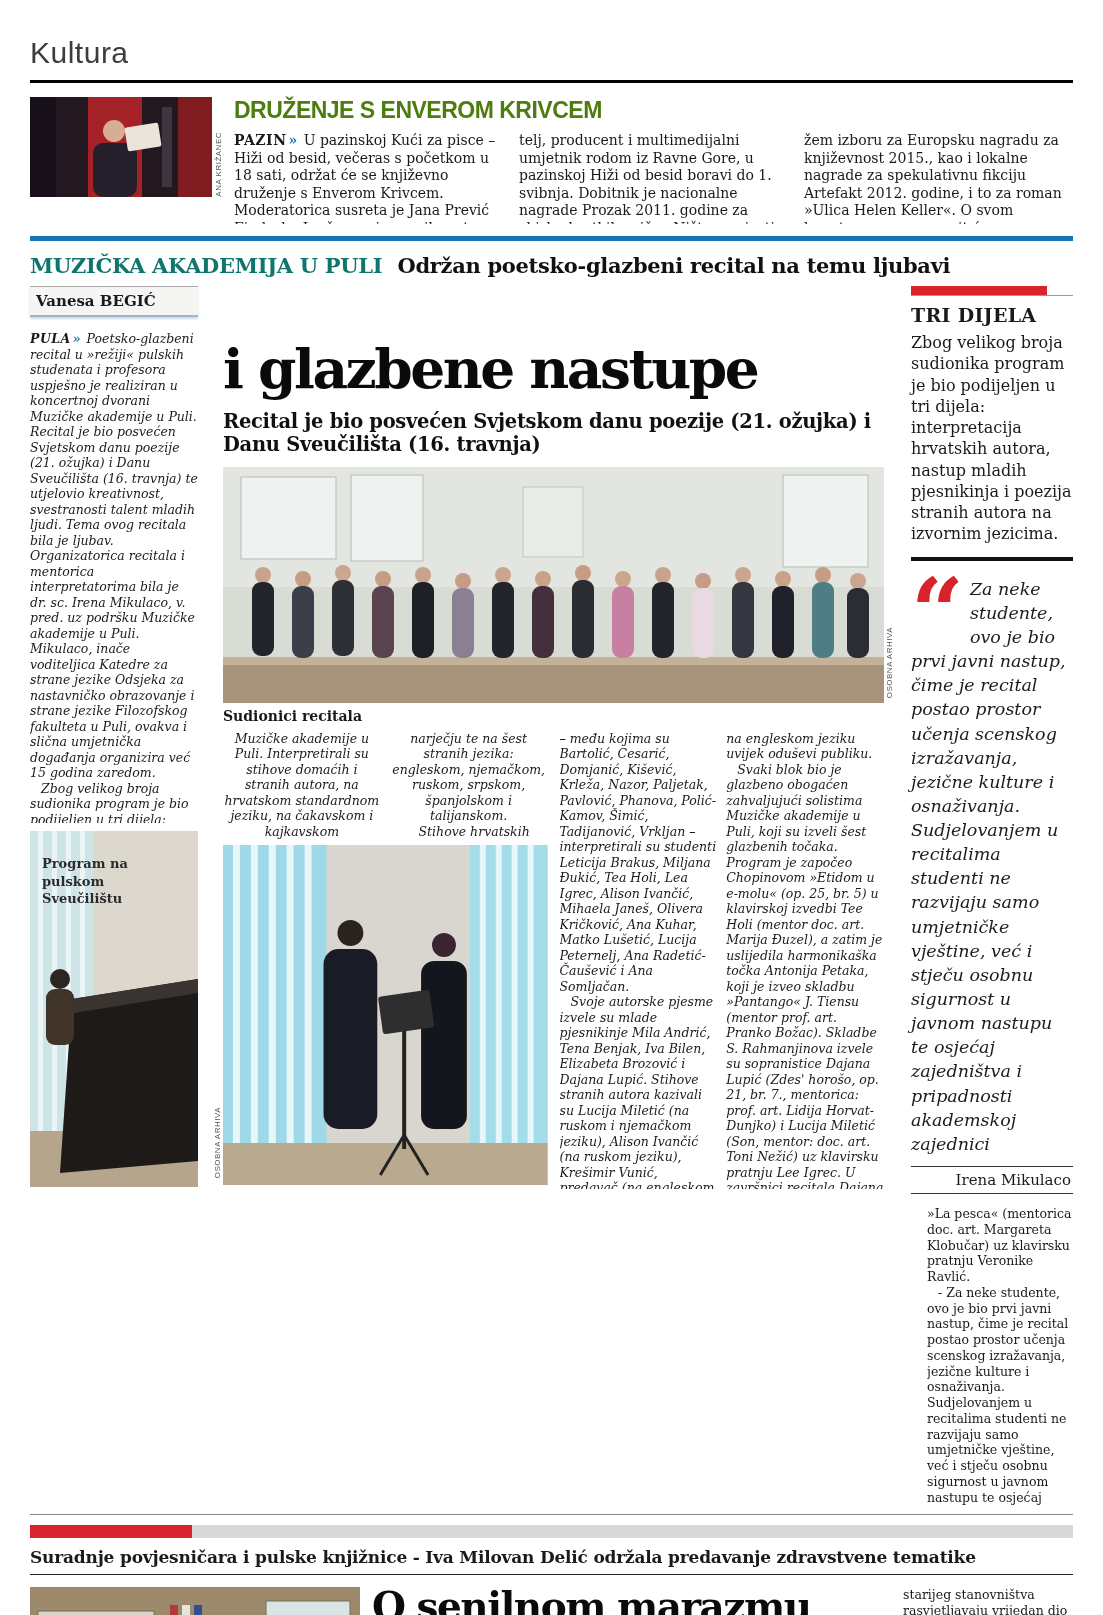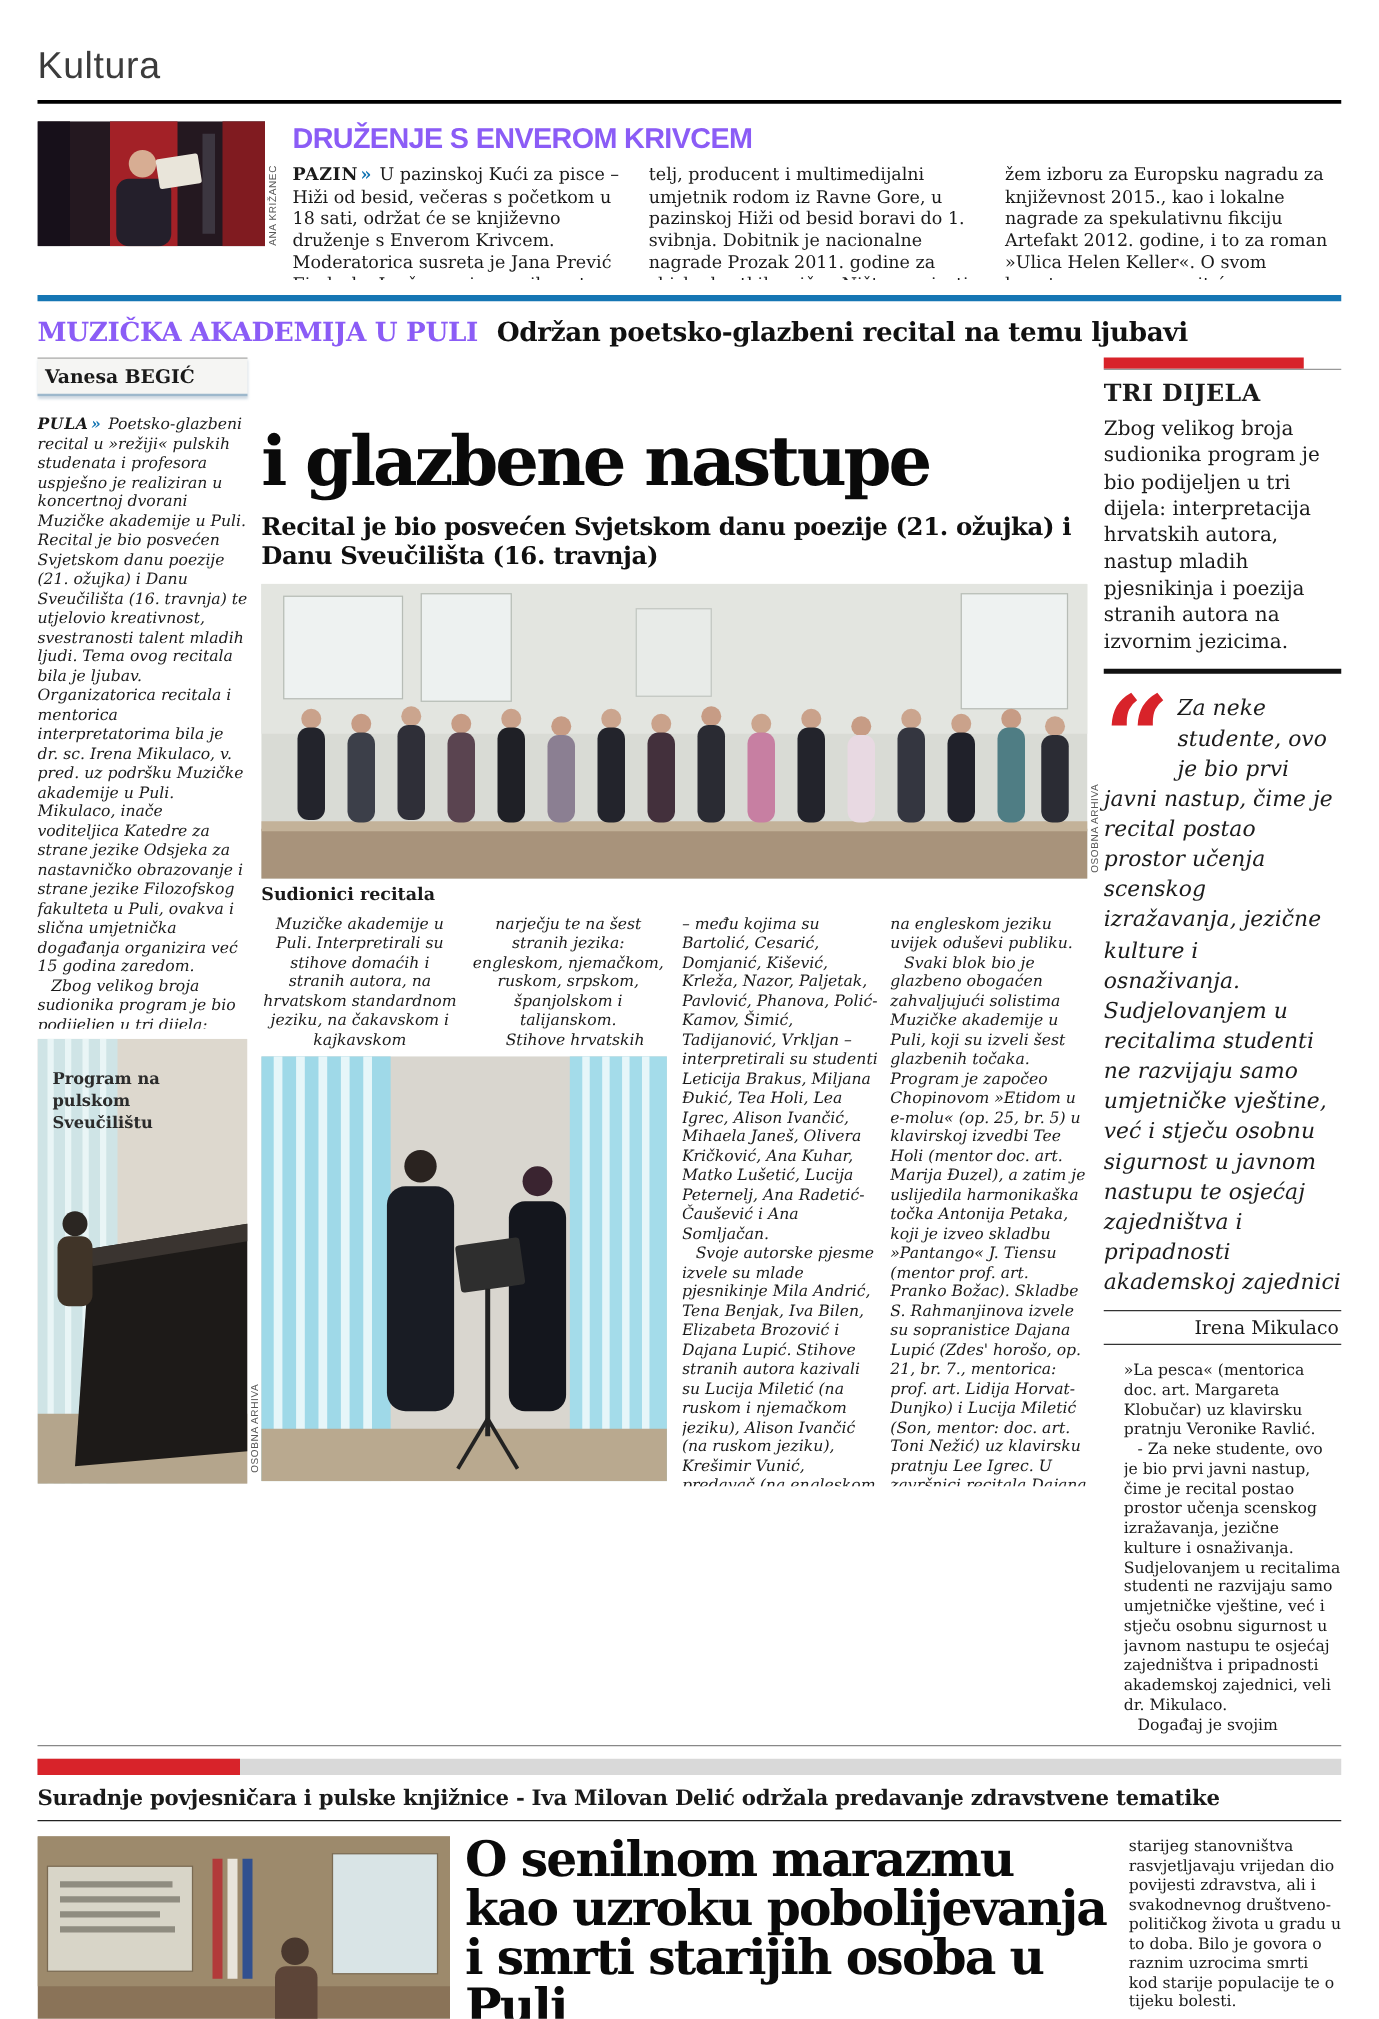--- a/index.html
+++ b/index.html
@@ -24,33 +24,33 @@
     font-size:7px; font-style:normal; font-weight:700; letter-spacing:1px; padding:1px 4px; }
   .page-num { font-family:"Liberation Sans", sans-serif; font-size:30px; color:#2b2b2b; }
 
   
   .top-story { display:grid; grid-template-columns:182px 1fr; gap:22px; margin-top:14px; }
   .photo-wrap { position:relative; }
   .vcredit { position:absolute; writing-mode:vertical-rl; transform:rotate(180deg);
     font-family:"Liberation Sans", sans-serif; font-size:8px; letter-spacing:0.5px; color:#555; }
   .top-photo-credit { right:-11px; bottom:0; }
   .top-headline { font-family:"Liberation Sans", sans-serif; font-size:23px; font-weight:700;
-    color:#8b5cf6; letter-spacing:-0.5px; margin-bottom:8px; transform-origin:left; }
+    color:#4d7c0f; letter-spacing:-0.5px; margin-bottom:8px; transform-origin:left; }
   .top-cols { display:grid; grid-template-columns:repeat(3,1fr); gap:16px;
     font-size:14px; line-height:1.25; height:92px; overflow:hidden; }
   .loc-tag { font-weight:700; letter-spacing:0.5px; }
   .chev { color:#1576b4; font-weight:700; padding:0 2px; }
   .blue-rule { height:5px; background:#1576b4; margin-top:12px; }
 
   
   .kicker-row { margin:12px 0 8px 0; font-size:21px; font-weight:700; letter-spacing:-0.3px; }
-  .kicker { color:#8b5cf6; margin-right:8px; }
+  .kicker { color:#0f766e; margin-right:8px; }
   .kicker-rest { color:#111; }
 
-  .main-grid { display:grid; grid-template-columns:168px 661px 1fr; gap:11px;
+  .main-grid { display:grid; grid-template-columns:168px 661px 1fr; gap:25px;
     border-bottom:1px solid #888; padding-bottom:8px; }
 
   .byline-box { border-top:1px solid #aaa; border-bottom:2px solid #9db8cc; background:#f5f5f3;
     font-size:15px; font-weight:700; padding:5px 6px; box-shadow:0 2px 2px rgba(120,150,175,.35); }
   .left-text { margin-top:14px; height:492px; overflow:hidden; font-size:12.5px; line-height:1.24; }
   .left-text p, .bodycol p { margin:0;font-style:italic; }
   .bodycol p + p, .left-text p + p { text-indent:11px; }
   .left-photo { position:relative; height:356px; margin-top:8px; }
   .photo-label { position:absolute; top:24px; left:12px; font-size:13px; font-weight:700;
     color:#2b2b2b; line-height:1.35; width:90px; }

